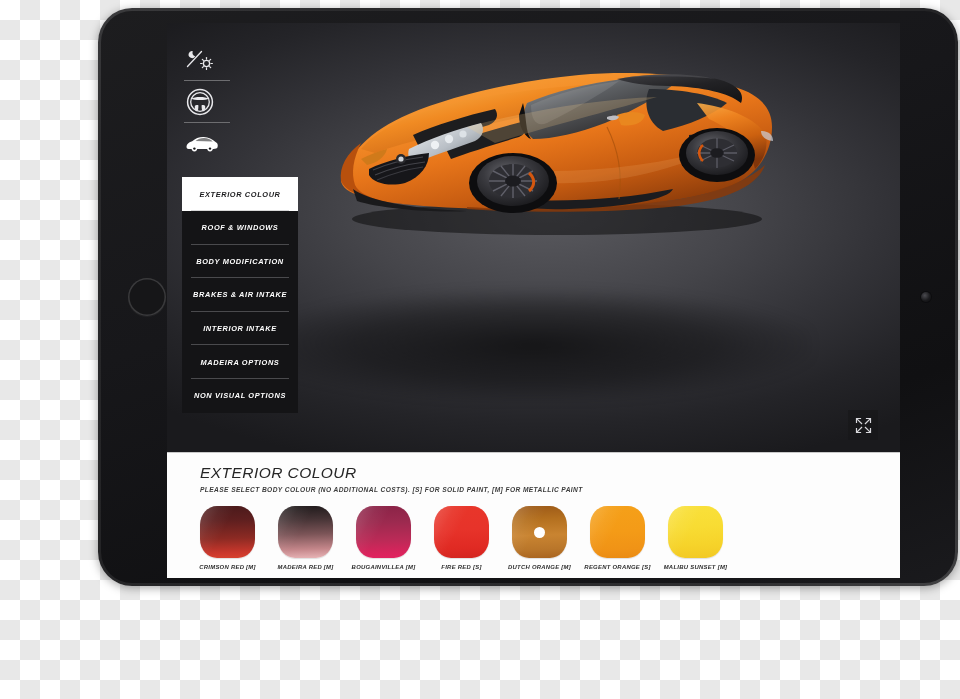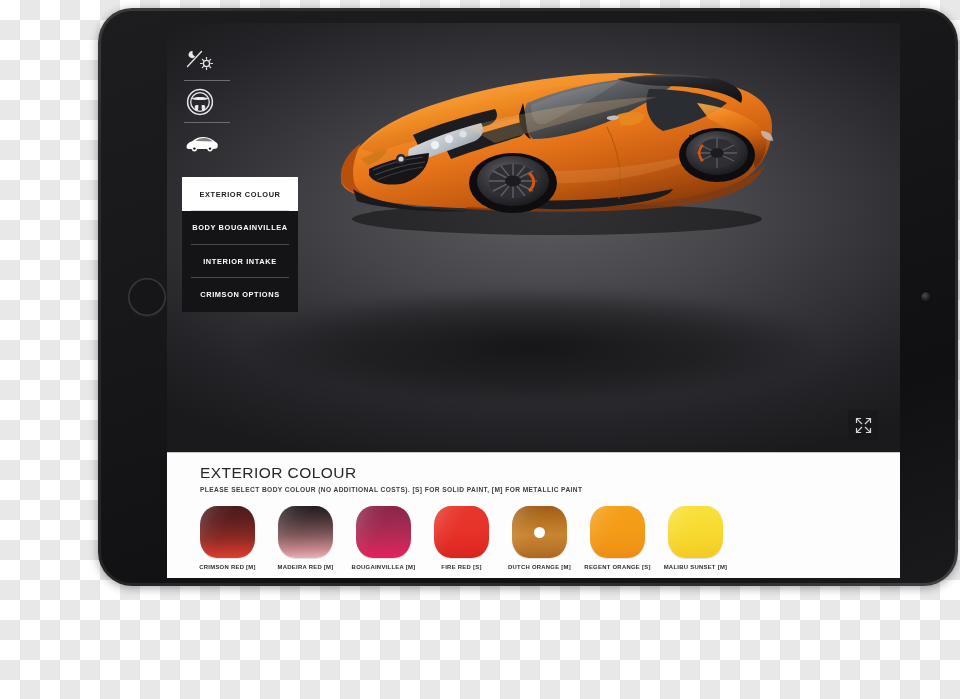--- a/index.html
+++ b/index.html
@@ -15,20 +15,21 @@
   #canvas {
     position: relative;
     width: 960px;
     height: 699px;
     background-color: #ffffff;
     background-image:
       linear-gradient(45deg, #e8e8e8 25%, transparent 25%, transparent 75%, #e8e8e8 75%),
       linear-gradient(45deg, #e8e8e8 25%, transparent 25%, transparent 75%, #e8e8e8 75%);
     background-size: 40px 40px;
     background-position: 0 0, 20px 20px;
+    font-style: italic;
   }
 
   
   #tablet {
     position: absolute;
     left: 98px;
     top: 8px;
     width: 860px;
     height: 578px;
     border-radius: 34px;
@@ -476,27 +477,36 @@
               <circle cx="25.0" cy="13.6" r="1.2" fill="#141416"></circle>
             </svg>
           </div>
         </div>
 
         <div id="side-menu">
           <div class="menu-item active">
             <span>EXTERIOR COLOUR</span>
           </div>
           <div class="menu-item">
-            <span>BODY BOUGAINVILLEA</span>
+            <span>ROOF &amp; WINDOWS</span>
+          </div>
+          <div class="menu-item">
+            <span>BODY MODIFICATION</span>
+          </div>
+          <div class="menu-item">
+            <span>BRAKES &amp; AIR INTAKE</span>
           </div>
           <div class="menu-item">
             <span>INTERIOR INTAKE</span>
           </div>
           <div class="menu-item">
-            <span>CRIMSON OPTIONS</span>
+            <span>MADEIRA OPTIONS</span>
+          </div>
+          <div class="menu-item">
+            <span>NON VISUAL OPTIONS</span>
           </div>
         </div>
 
         <div id="panel">
           <div id="panel-title">EXTERIOR COLOUR</div>
           <div id="panel-sub">PLEASE SELECT BODY COLOUR (NO ADDITIONAL COSTS). [S] FOR SOLID PAINT, [M] FOR METALLIC PAINT</div>
 
           <div id="swatch-row">
             <div class="swatch-cell">
               <div class="swatch" style="background: linear-gradient(178deg, rgb(74, 26, 27) 0%, rgb(94, 31, 31) 28%, rgb(140, 42, 35) 62%, rgb(201, 55, 44) 88%, rgb(217, 66, 47) 100%);">

